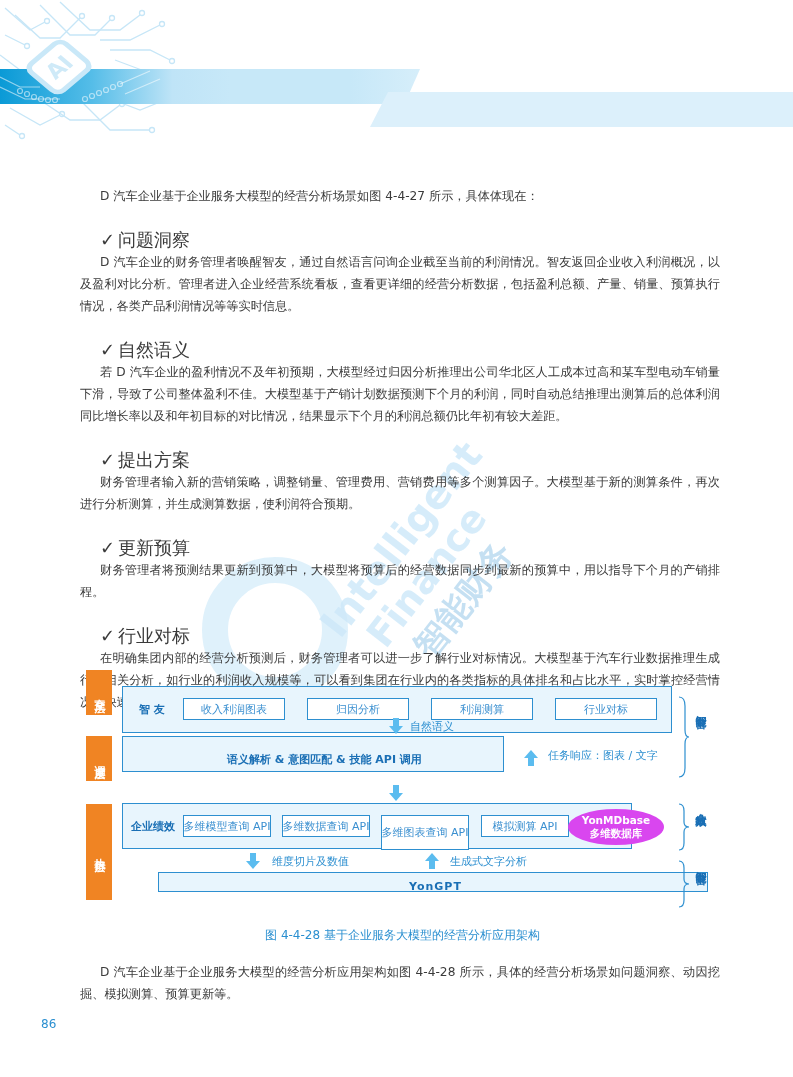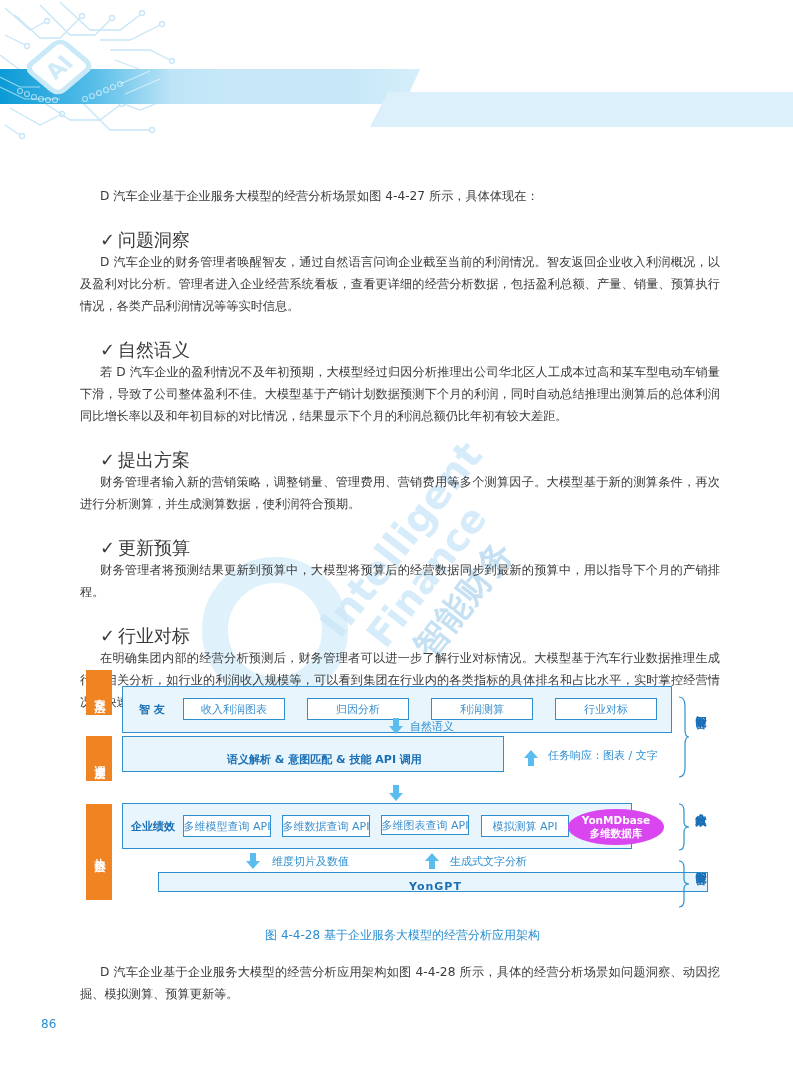--- a/index.html
+++ b/index.html
@@ -229,21 +229,21 @@
   <span class="blue-label" style="left:462px;top:80px;">任务响应：图表 / 文字</span>
 
   <svg class="arrow-down" style="left:303px;top:117px;" viewBox="0 0 14 16">
       <path d="M4 0 H10 V8 H14 L7 16 L0 8 H4 Z" fill="#5bbcef"></path>
     </svg>
 
   <div class="box" style="left:36px;top:135px;width:510px;height:46px;">
     <span class="bold-blue" style="left:8px;top:15px;">企业绩效</span>
     <div class="inner-btn" style="left:60px;top:11px;width:88px;height:22px;">多维模型查询 API</div>
     <div class="inner-btn" style="left:159px;top:11px;width:88px;height:22px;">多维数据查询 API</div>
-    <div class="inner-btn" style="left:258px;top:11px;width:88px;height:20px;">多维图表查询 API</div>
+    <div class="inner-btn" style="left:258px;top:11px;width:88px;height:35px;">多维图表查询 API</div>
     <div class="inner-btn" style="left:358px;top:11px;width:88px;height:22px;">模拟测算 API</div>
   </div>
   <div class="ellipse" style="left:482px;top:141px;width:96px;height:36px;">
     <span>YonMDbase</span>
     <span>多维数据库</span>
   </div>
 
   <svg class="arrow-down" style="left:160px;top:185px;" viewBox="0 0 14 16">
       <path d="M4 0 H10 V8 H14 L7 16 L0 8 H4 Z" fill="#5bbcef"></path>
     </svg>

